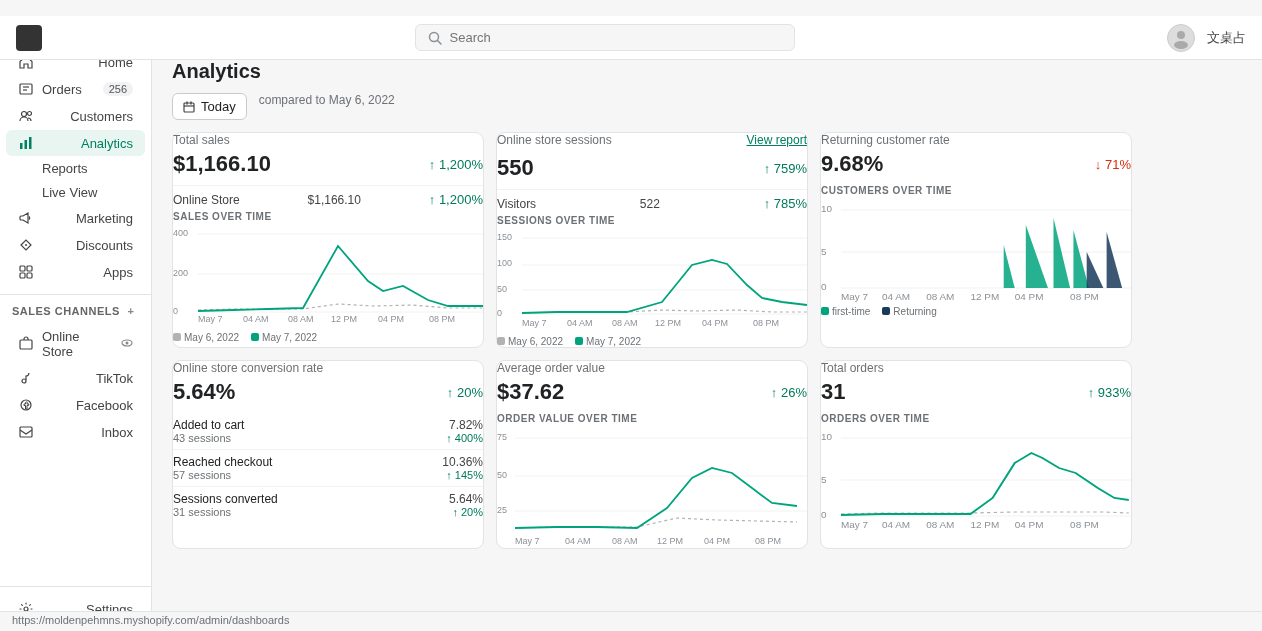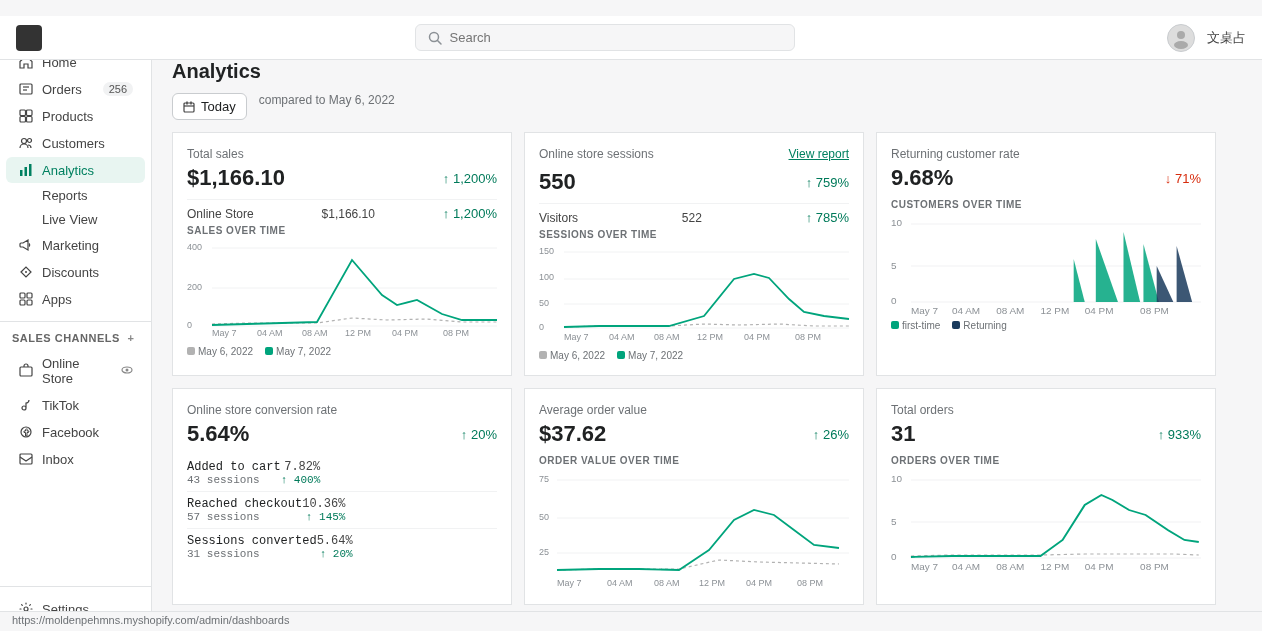--- a/index.html
+++ b/index.html
@@ -2,41 +2,41 @@
 <html><head>
   <meta charset="utf-8">
   <style>
     * { box-sizing: border-box; margin: 0; padding: 0; }
     body { font-family: -apple-system, BlinkMacSystemFont, 'Segoe UI', sans-serif; background: #f6f6f7; display: flex; height: 631px; overflow: hidden; font-size: 13px; }
 
     
     .sidebar { width: 152px; background: #fff; border-right: 1px solid #e1e3e5; display: flex; flex-direction: column; height: 100%; overflow-y: auto; flex-shrink: 0; }
     .sidebar-logo-box { width: 26px; height: 26px; background: #333; border-radius: 4px; }
     .sidebar-section { padding: 4px 0; }
-    .sidebar-item { display: flex; align-items: center; padding: 5px 12px; gap: 8px; cursor: pointer; color: #444; border-radius: 6px; margin: 1px 6px; }
+    .sidebar-item { display: flex; align-items: center; padding: 5px 12px; gap: 8px; cursor: pointer; color: #444; border-radius: 6px; margin: 1px 6px; justify-content: space-between; }
     .sidebar-item.active { background: #e8f5f1; color: #008060; }
     .sidebar-item.active .sidebar-item-label { color: #008060; font-weight: 500; }
     .sidebar-item-label { font-size: 13px; color: #444; }
     .sidebar-item-badge { margin-left: auto; background: #f1f2f3; color: #555; font-size: 11px; padding: 1px 6px; border-radius: 10px; }
     .sidebar-icon { width: 16px; height: 16px; display: flex; align-items: center; justify-content: center; flex-shrink: 0; }
     .sidebar-sub-item { display: flex; align-items: center; padding: 4px 12px 4px 36px; cursor: pointer; color: #444; border-radius: 6px; margin: 1px 6px; }
     .sidebar-section-header { display: flex; align-items: center; justify-content: space-between; padding: 8px 12px 4px; color: #666; font-size: 11px; font-weight: 600; text-transform: uppercase; letter-spacing: 0.5px; }
     .sidebar-section-header .add-btn { width: 16px; height: 16px; display: flex; align-items: center; justify-content: center; cursor: pointer; color: #888; }
 
     
     .main { flex: 1; overflow-y: auto; background: #f6f6f7; }
     .main-header { padding: 16px 20px 12px; background: #f6f6f7; }
     .main-title { font-size: 20px; font-weight: 600; color: #202223; margin-bottom: 10px; }
     .main-toolbar { display: flex; align-items: flex-start; gap: 12px; }
     .today-btn { display: flex; align-items: center; gap: 6px; background: #fff; border: 1px solid #c9cccf; border-radius: 6px; padding: 5px 10px; font-size: 13px; cursor: pointer; color: #202223; }
     .compare-text { font-size: 12px; color: #6d7175; }
 
     
     .cards-grid { display: grid; grid-template-columns: 1fr 1fr 1fr; gap: 12px; padding: 0 20px 12px; }
-    .card { background: #fff; border-radius: 0; border: 1px solid #e1e3e5; padding: 14px; }
+    .card { background: #fff; border-radius: 9px; border: 1px solid #e1e3e5; padding: 0; }
     .card-title { font-size: 12px; color: #6d7175; margin-bottom: 4px; }
     .card-value { font-size: 22px; font-weight: 600; color: #202223; }
     .card-change-up { color: #007a5a; font-size: 13px; font-weight: 500; }
     .card-change-down { color: #d72c0d; font-size: 13px; font-weight: 500; }
     .card-header-row { display: flex; justify-content: space-between; align-items: flex-start; margin-bottom: 4px; }
     .card-value-row { display: flex; justify-content: space-between; align-items: center; margin-bottom: 8px; }
     .view-report-link { font-size: 12px; color: #008060; cursor: pointer; text-decoration: underline; }
     .chart-label { font-size: 10px; color: #6d7175; font-weight: 600; text-transform: uppercase; letter-spacing: 0.5px; margin-bottom: 4px; margin-top: 4px; }
 
     
@@ -45,21 +45,21 @@
     
     .chart-container { position: relative; height: 100px; margin-top: 4px; }
     .chart-legend { display: flex; gap: 12px; margin-top: 6px; font-size: 10px; color: #6d7175; }
     .legend-dot { width: 8px; height: 8px; border-radius: 2px; display: inline-block; margin-right: 3px; }
 
     
     svg { overflow: visible; }
     .chart-axis-label { font-size: 9px; fill: #8c9196; }
 
     
-    .funnel-row { display: flex; align-items: flex-start; padding: 5px 0; border-bottom: 1px solid #f1f2f3; font-family: Liberation Mono, monospace; }
+    .funnel-row { display: flex; justify-content: space-between; align-items: flex-start; padding: 5px 0; border-bottom: 1px solid #f1f2f3; }
     .funnel-row:last-child { border-bottom: none; }
     .funnel-label { font-size: 12px; color: #202223; }
     .funnel-sub { font-size: 11px; color: #6d7175; }
     .funnel-pct { font-size: 12px; color: #444; text-align: right; }
     .funnel-change { font-size: 11px; color: #007a5a; }
 
     
     .topbar { position: fixed; top: 16px; left: 0; right: 0; height: 44px; background: #fff; border-bottom: 1px solid #e1e3e5; display: flex; align-items: center; justify-content: space-between; padding: 0 16px; z-index: 100; }
     .search-bar { display: flex; align-items: center; gap: 8px; background: #f6f6f7; border: 1px solid #e1e3e5; border-radius: 6px; padding: 5px 12px; width: 380px; }
     .search-bar input { border: none; background: transparent; font-size: 13px; color: #444; outline: none; width: 100%; }
@@ -116,31 +116,20 @@
               <line x1="4" y1="5" x2="10" y2="5" stroke="#444" stroke-width="1.2"></line>
               <line x1="4" y1="8" x2="8" y2="8" stroke="#444" stroke-width="1.2"></line>
             </svg>
         </span>
         <span class="sidebar-item-label">Orders</span>
         <span class="sidebar-item-badge">256</span>
       </div>
       <div class="sidebar-item">
         <span class="sidebar-icon">
           <svg width="14" height="14" viewBox="0 0 14 14" fill="none">
-              <rect x="1" y="1" width="5.5" height="5.5" rx="1" stroke="#444" stroke-width="1.2"></rect>
-              <rect x="7.5" y="1" width="5.5" height="5.5" rx="1" stroke="#444" stroke-width="1.2"></rect>
-              <rect x="1" y="7.5" width="5.5" height="5.5" rx="1" stroke="#444" stroke-width="1.2"></rect>
-              <rect x="7.5" y="7.5" width="5.5" height="5.5" rx="1" stroke="#444" stroke-width="1.2"></rect>
-            </svg>
-        </span>
-        <span class="sidebar-item-label">Products</span>
-      </div>
-      <div class="sidebar-item">
-        <span class="sidebar-icon">
-          <svg width="14" height="14" viewBox="0 0 14 14" fill="none">
               <circle cx="5" cy="5" r="2.5" stroke="#444" stroke-width="1.2"></circle>
               <path d="M1 12c0-2.2 1.8-4 4-4s4 1.8 4 4" stroke="#444" stroke-width="1.2"></path>
               <circle cx="10.5" cy="4.5" r="2" stroke="#444" stroke-width="1.2"></circle>
               <path d="M12 12c0-1.66-1.34-3-3-3" stroke="#444" stroke-width="1.2"></path>
             </svg>
         </span>
         <span class="sidebar-item-label">Customers</span>
       </div>
       <div class="sidebar-item active">
         <span class="sidebar-icon">

